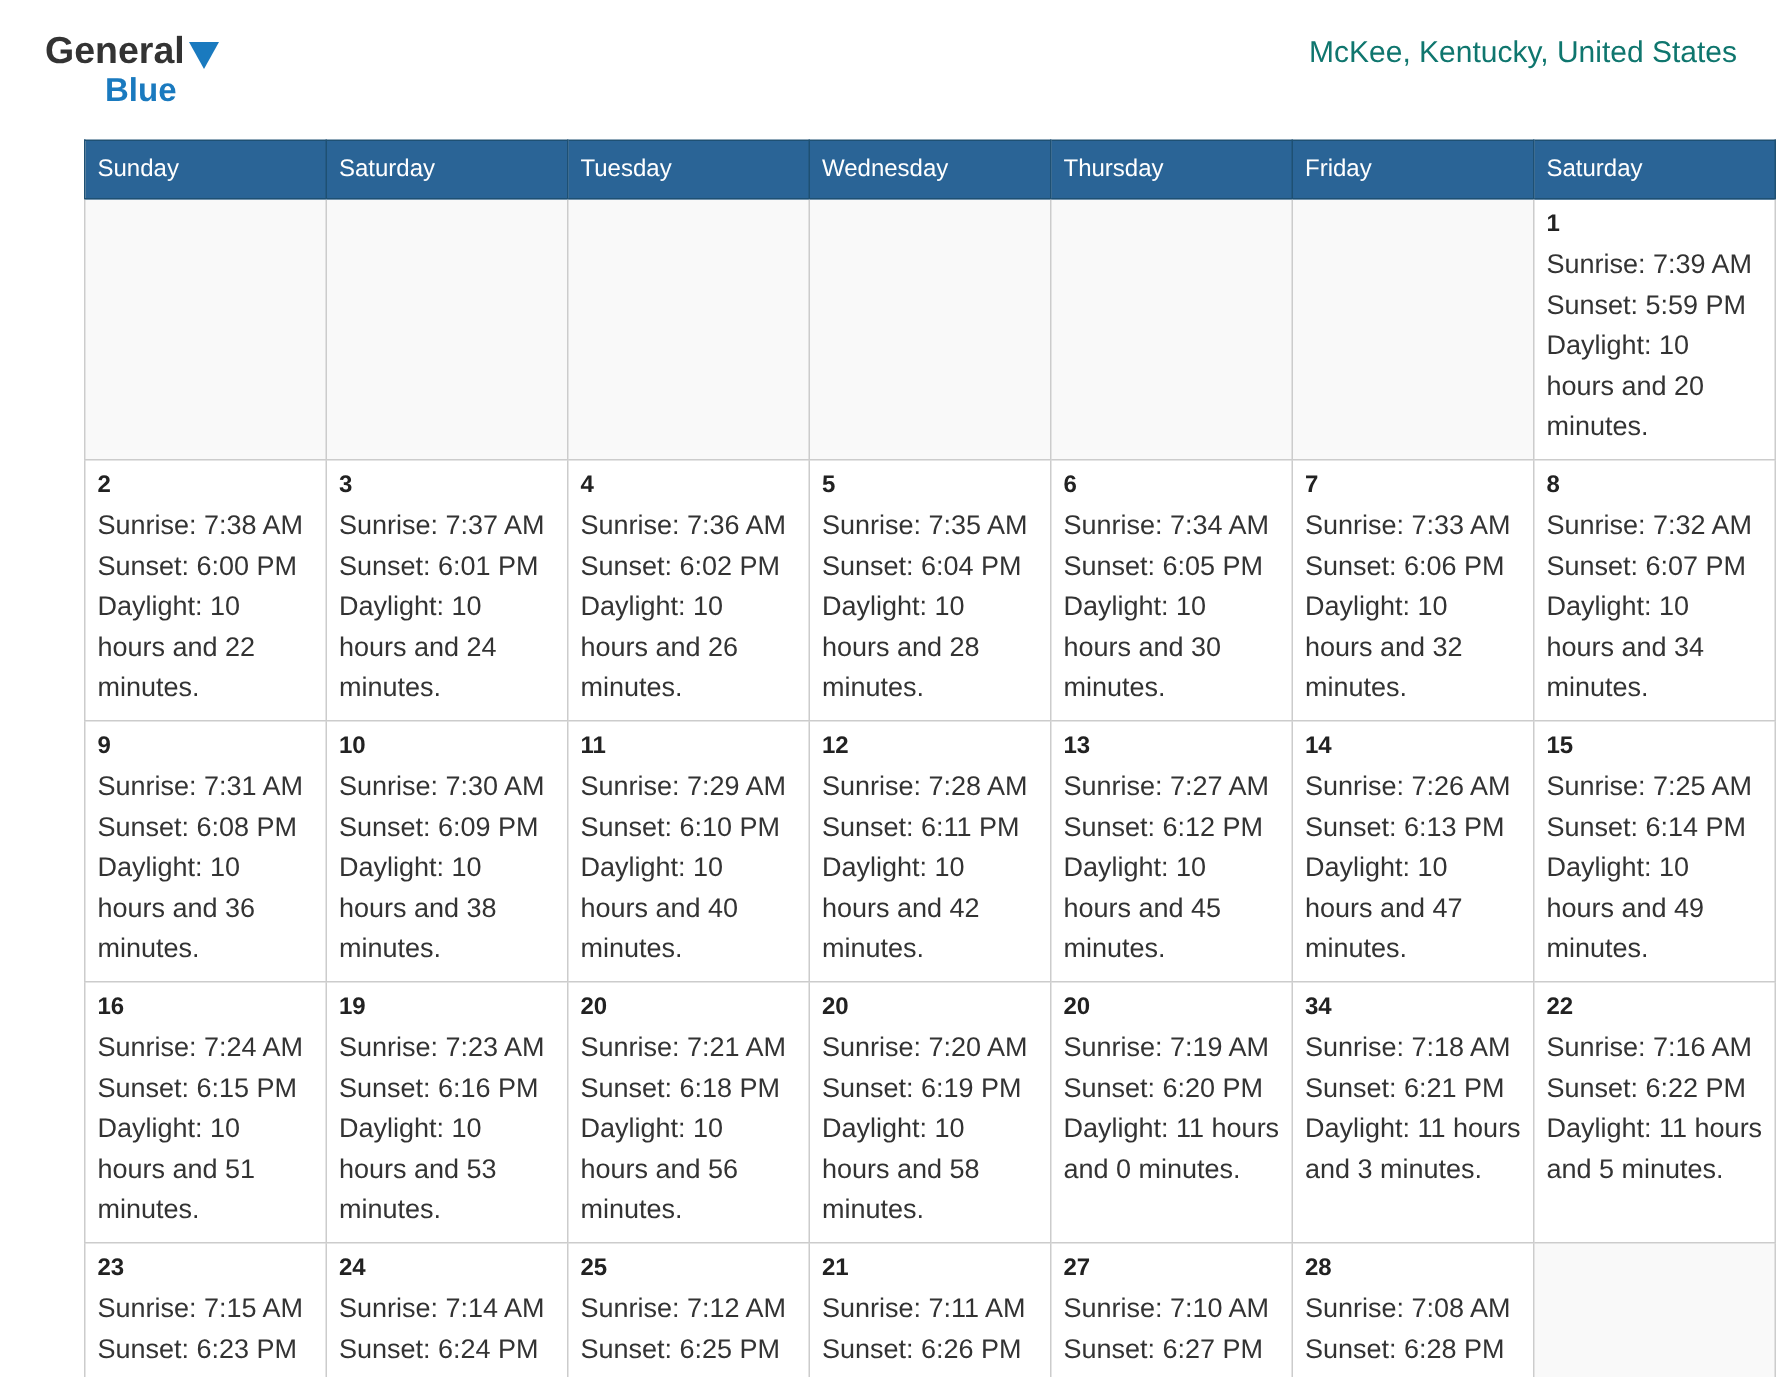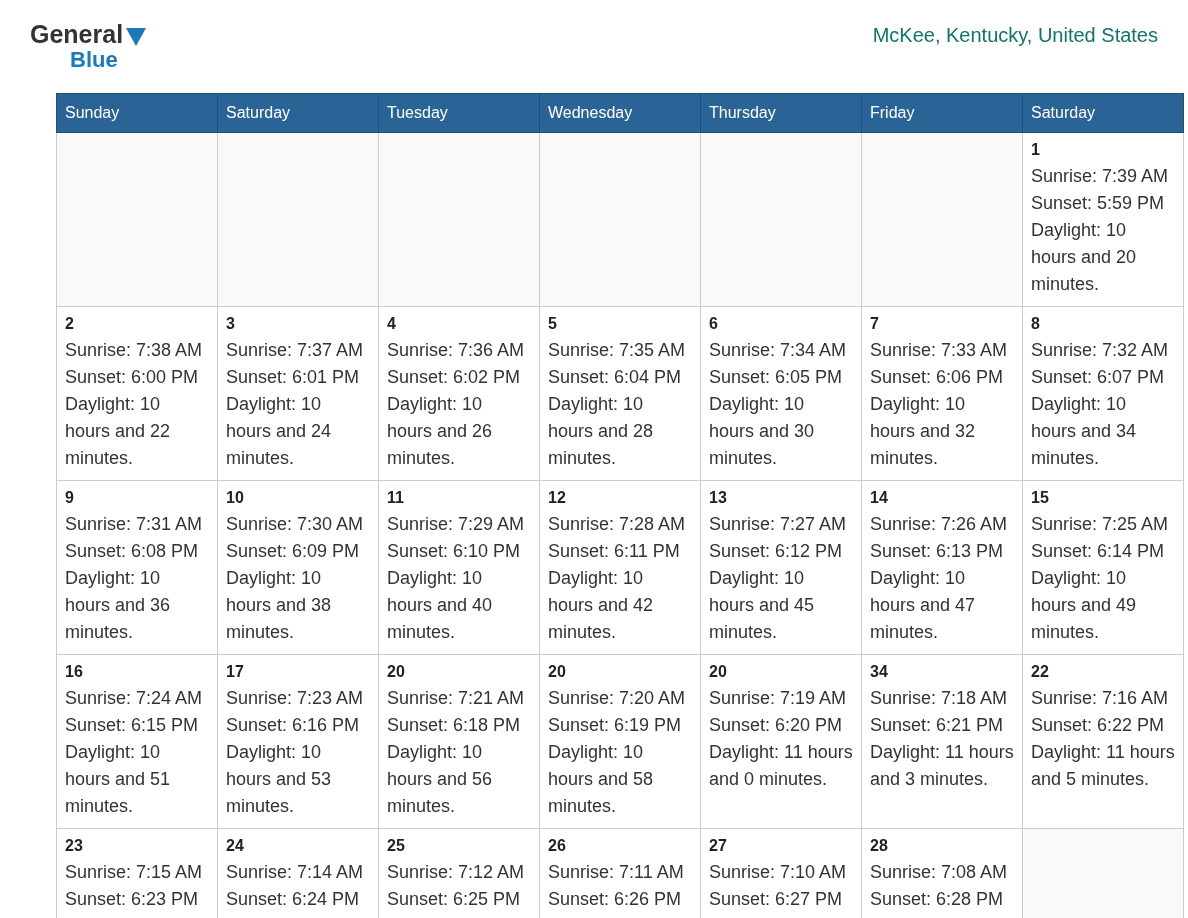--- a/index.html
+++ b/index.html
@@ -206,21 +206,21 @@
           <span class="day-number">15</span>
           <div class="day-info">Sunrise: 7:25 AM<br>Sunset: 6:14 PM<br>Daylight: 10 hours and 49 minutes.</div>
         </td>
       </tr>
       <tr>
         <td>
           <span class="day-number">16</span>
           <div class="day-info">Sunrise: 7:24 AM<br>Sunset: 6:15 PM<br>Daylight: 10 hours and 51 minutes.</div>
         </td>
         <td>
-          <span class="day-number">17</span>
+          <span class="day-number">19</span>
           <div class="day-info">Sunrise: 7:23 AM<br>Sunset: 6:16 PM<br>Daylight: 10 hours and 53 minutes.</div>
         </td>
         <td>
           <span class="day-number">20</span>
           <div class="day-info">Sunrise: 7:21 AM<br>Sunset: 6:18 PM<br>Daylight: 10 hours and 56 minutes.</div>
         </td>
         <td>
           <span class="day-number">20</span>
           <div class="day-info">Sunrise: 7:20 AM<br>Sunset: 6:19 PM<br>Daylight: 10 hours and 58 minutes.</div>
         </td>
@@ -244,21 +244,21 @@
         </td>
         <td>
           <span class="day-number">24</span>
           <div class="day-info">Sunrise: 7:14 AM<br>Sunset: 6:24 PM<br>Daylight: 11 hours and 10 minutes.</div>
         </td>
         <td>
           <span class="day-number">25</span>
           <div class="day-info">Sunrise: 7:12 AM<br>Sunset: 6:25 PM<br>Daylight: 11 hours and 12 minutes.</div>
         </td>
         <td>
-          <span class="day-number">26</span>
+          <span class="day-number">21</span>
           <div class="day-info">Sunrise: 7:11 AM<br>Sunset: 6:26 PM<br>Daylight: 11 hours and 14 minutes.</div>
         </td>
         <td>
           <span class="day-number">27</span>
           <div class="day-info">Sunrise: 7:10 AM<br>Sunset: 6:27 PM<br>Daylight: 11 hours and 17 minutes.</div>
         </td>
         <td>
           <span class="day-number">28</span>
           <div class="day-info">Sunrise: 7:08 AM<br>Sunset: 6:28 PM<br>Daylight: 11 hours and 19 minutes.</div>
         </td>

